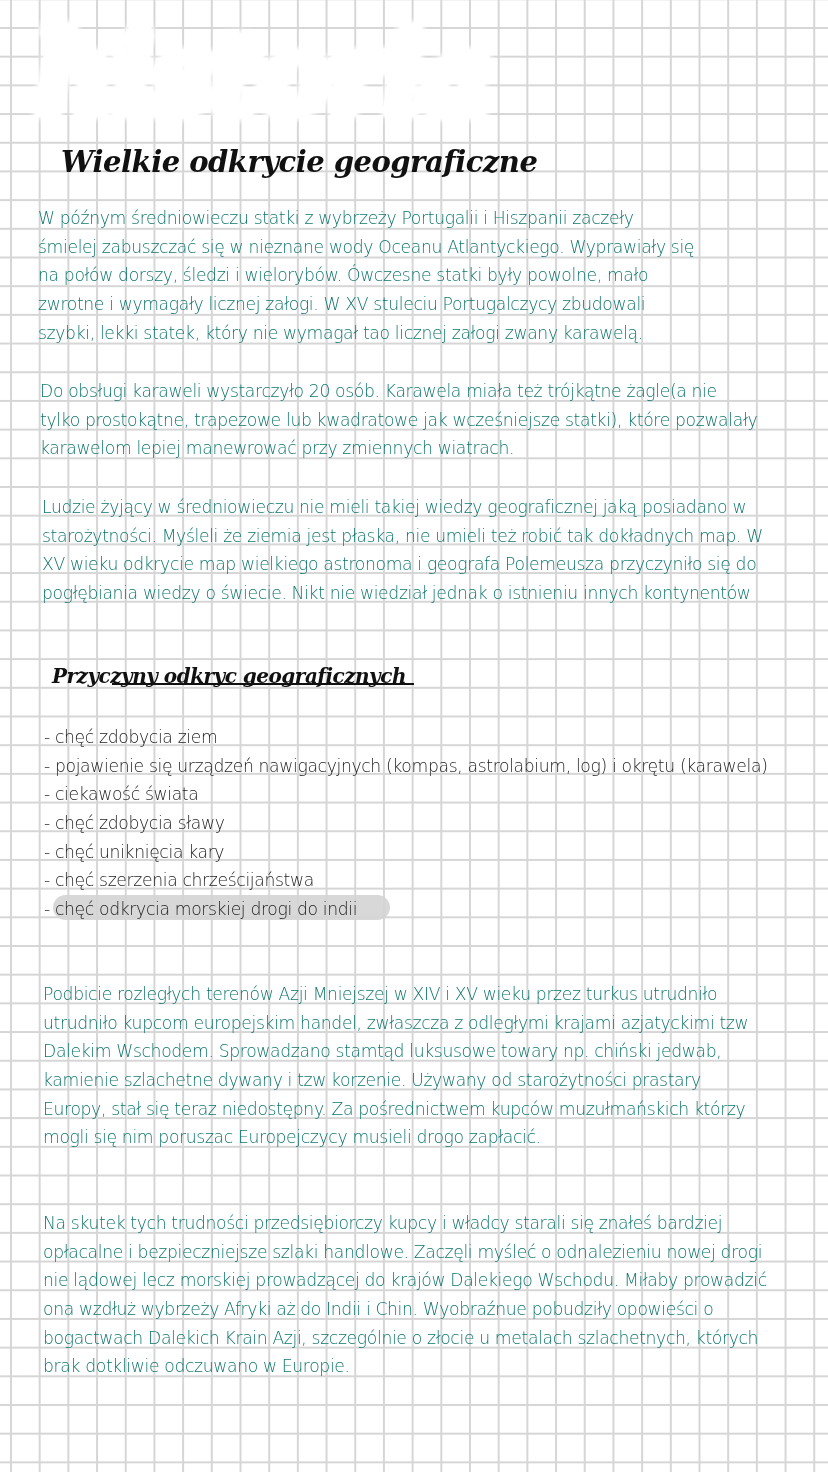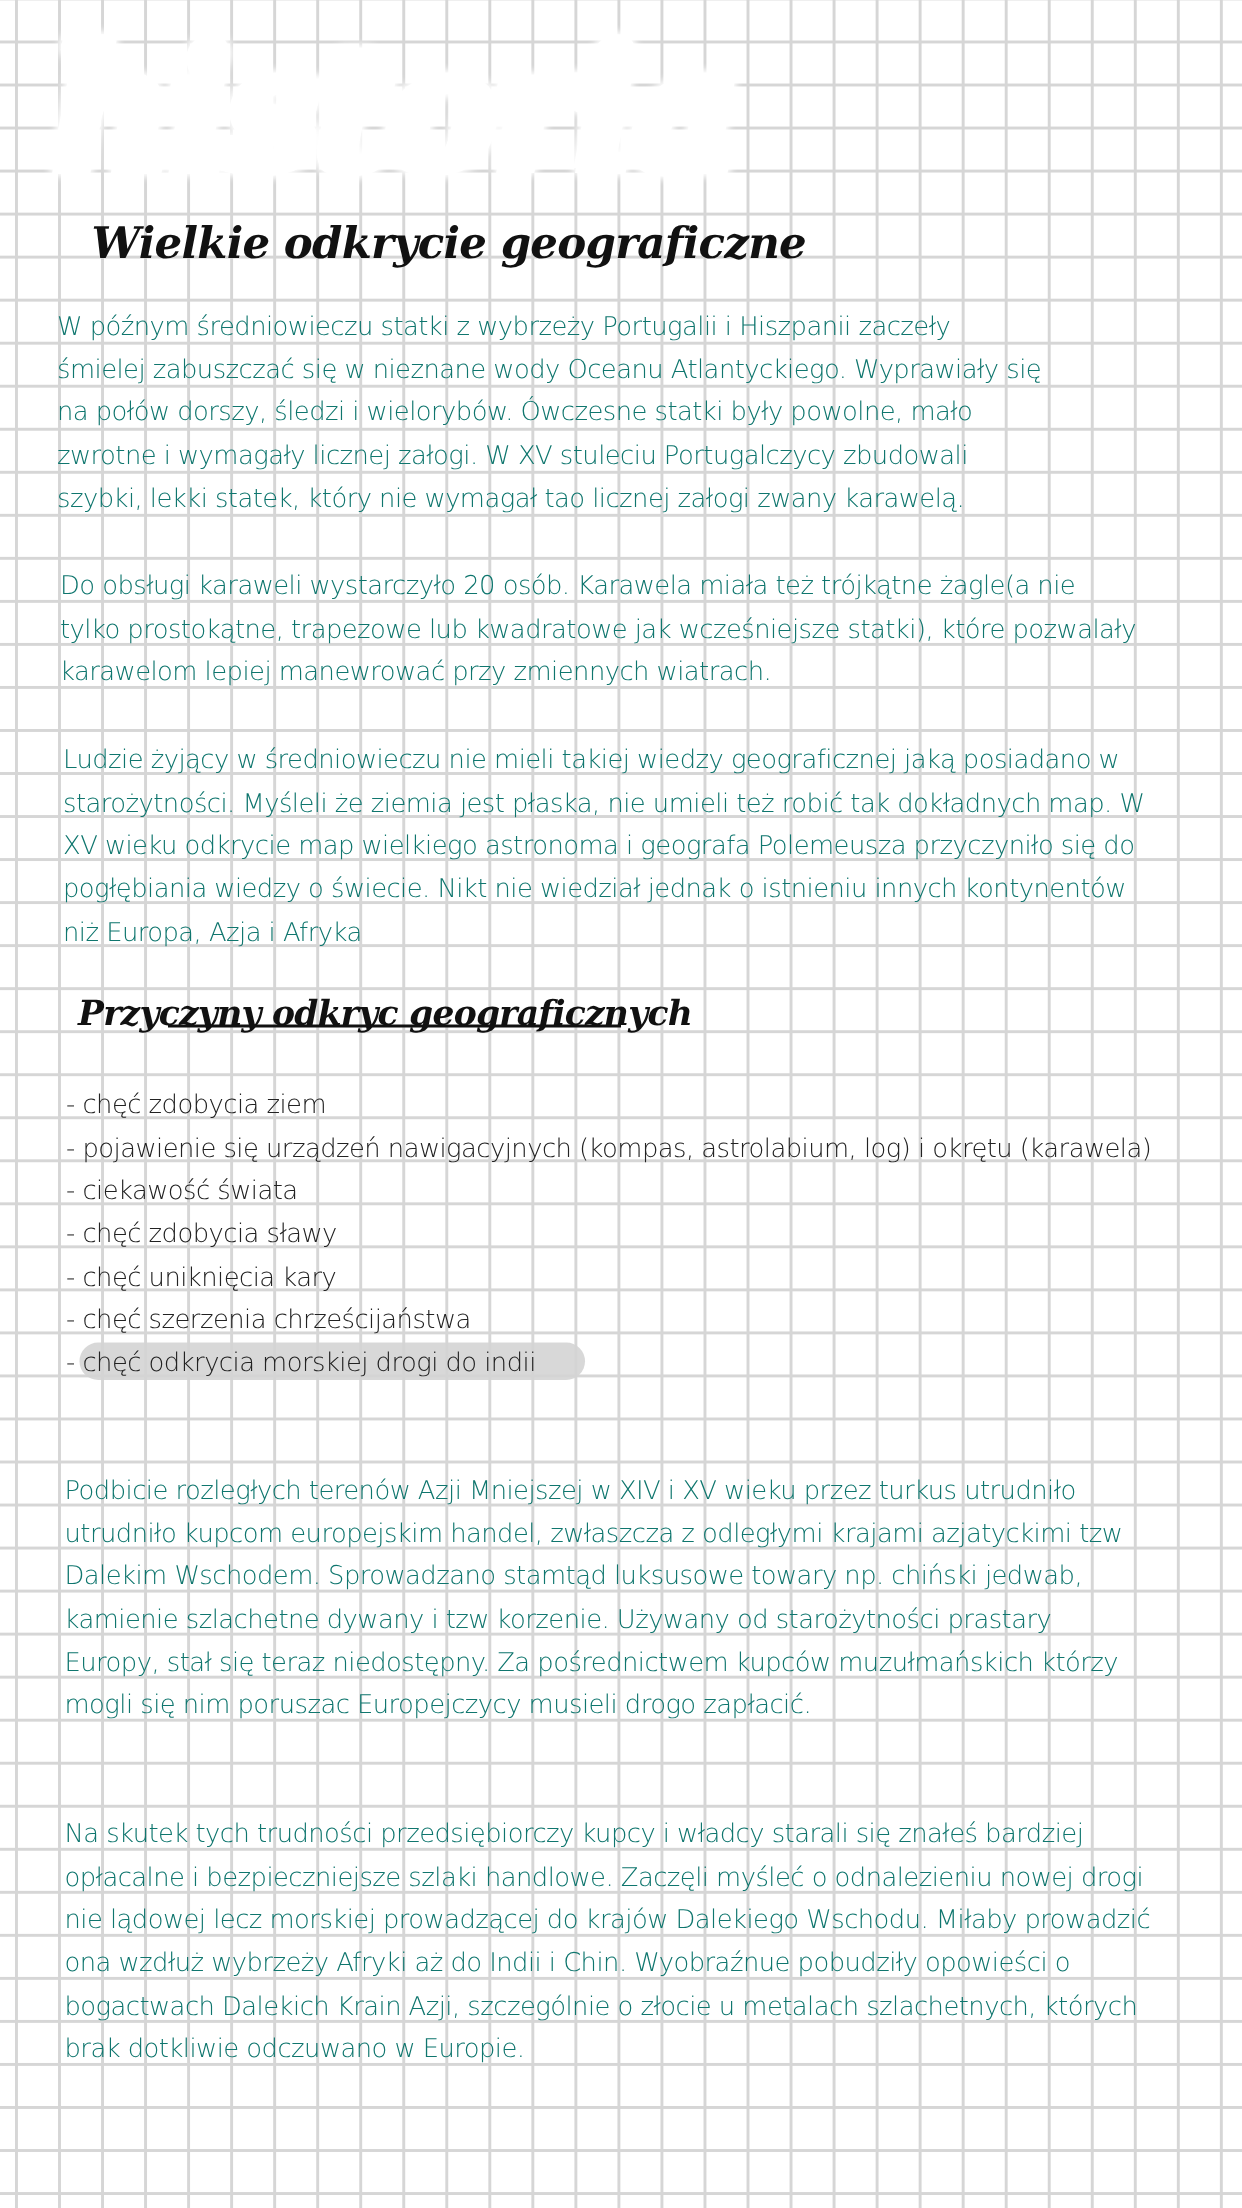--- a/index.html
+++ b/index.html
@@ -32,21 +32,21 @@
     white-space: nowrap;
   }
   .script-heading {
     position: absolute;
     font-family: "DejaVu Serif", serif;
     font-style: italic; font-weight: bold;
     color: #111;
     white-space: nowrap;
   }
   .h1 { left: 45px; top: 142px; font-size: 29px; line-height: 40px; letter-spacing: -0.5px; margin-left: 16px; }
-  .h2 { left: 52px; top: 656px; font-size: 23px; line-height: 40px; letter-spacing: -0.5px; }
+  .h2 { left: 52px; top: 656px; font-size: 20px; line-height: 40px; letter-spacing: -0.5px; }
   .h2-line {
     position: absolute; left: 112px; top: 683px; width: 302px; height: 2px; background: #111;
   }
   .para {
     position: absolute;
     font-family: "DejaVu Sans", sans-serif;
     font-size: 17.2px;
     line-height: 28.7px;
     color: #0f766e;
     letter-spacing: -0.35px;
@@ -84,21 +84,20 @@
   <div>Do obsługi karaweli wystarczyło 20 osób. Karawela miała też trójkątne żagle(a nie</div>
   <div>tylko prostokątne, trapezowe lub kwadratowe jak wcześniejsze statki), które pozwalały</div>
   <div>karawelom lepiej manewrować przy zmiennych wiatrach.</div>
 </div>
 
 <div class="para p3">
   <div>Ludzie  żyjący w średniowieczu nie mieli takiej wiedzy geograficznej jaką posiadano w</div>
   <div>starożytności. Myśleli że ziemia jest płaska, nie umieli też robić tak dokładnych map. W</div>
   <div>XV wieku odkrycie map wielkiego astronoma i geografa Polemeusza przyczyniło się do</div>
   <div>pogłębiania wiedzy o świecie. Nikt nie wiedział jednak o istnieniu innych kontynentów</div>
-  <div>niż Europa, Azja i Afryka</div>
 </div>
 
 <div class="script-heading h2">Przyczyny odkryc geograficznych</div>
 <div class="h2-line"></div>
 
 <div class="highlight"></div>
 
 <div class="para bullets">
   <div>- chęć zdobycia ziem</div>
   <div>- pojawienie się urządzeń nawigacyjnych (kompas, astrolabium, log) i okrętu (karawela)</div>

